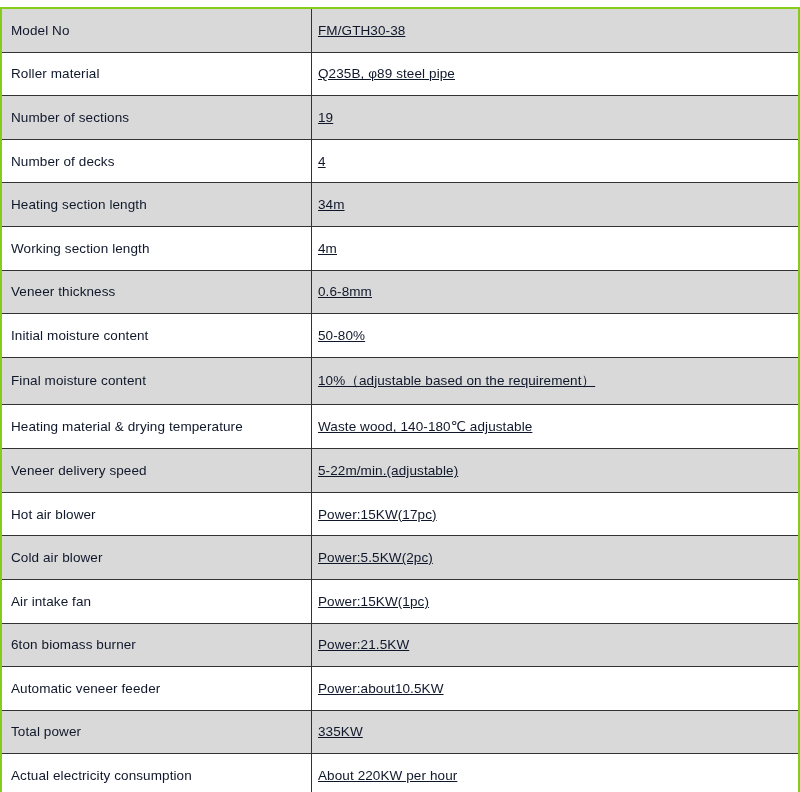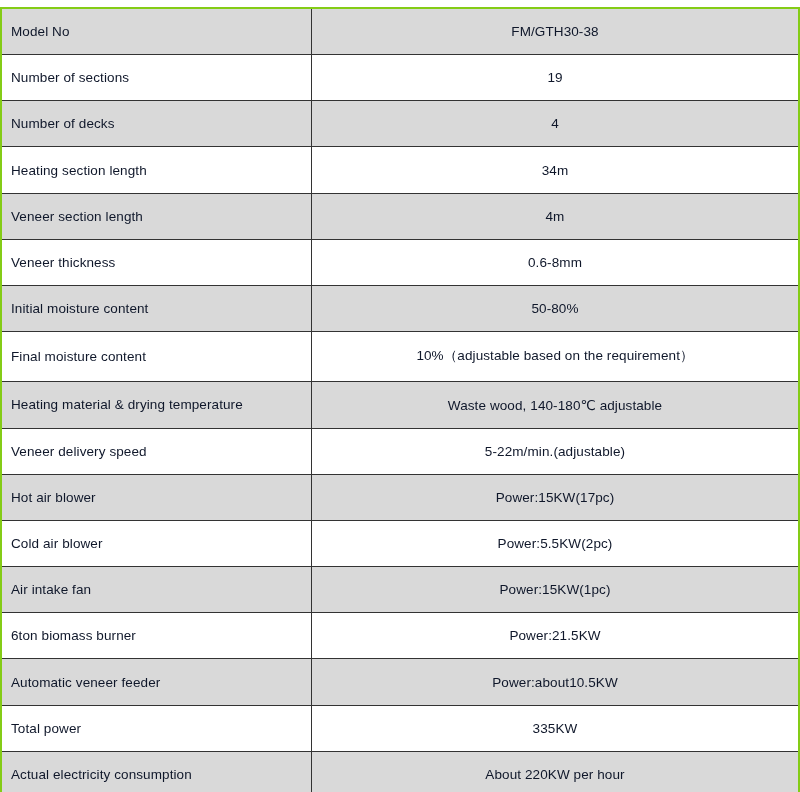--- a/index.html
+++ b/index.html
@@ -29,53 +29,58 @@
   }
   .spec-table tr:nth-child(even) td {
     background: #ffffff;
   }
   td.label-cell {
     width: 296px;
     text-align: left;
     padding: 4px 4px 4px 9px;
   }
   td.value-cell {
-    text-align: center;
+    text-align: left;
     padding: 12px 6px;
+    text-decoration: underline;
   }
 </style>
 </head>
 <body>
 
 <table class="spec-table">
   <tbody id="spec-body">
   <tr>
     <td class="label-cell">Model No</td>
     <td class="value-cell">FM/GTH30-38</td>
   </tr>
 
 
+  <tr>
+    <td class="label-cell">Roller material</td>
+    <td class="value-cell">Q235B, φ89 steel pipe</td>
+  </tr>
 
   <tr>
     <td class="label-cell">Number of sections</td>
     <td class="value-cell">19</td>
   </tr>
 
   <tr>
     <td class="label-cell">Number of decks</td>
     <td class="value-cell">4</td>
   </tr>
 
   <tr>
     <td class="label-cell">Heating section length</td>
     <td class="value-cell">34m</td>
   </tr>
 
   <tr>
-    <td class="label-cell">Veneer section length</td>
+    <td class="label-cell">Working section length</td>
     <td class="value-cell">4m</td>
   </tr>
 
   <tr>
     <td class="label-cell">Veneer thickness</td>
     <td class="value-cell">0.6-8mm</td>
   </tr>
 
   <tr>
     <td class="label-cell">Initial moisture content</td>

